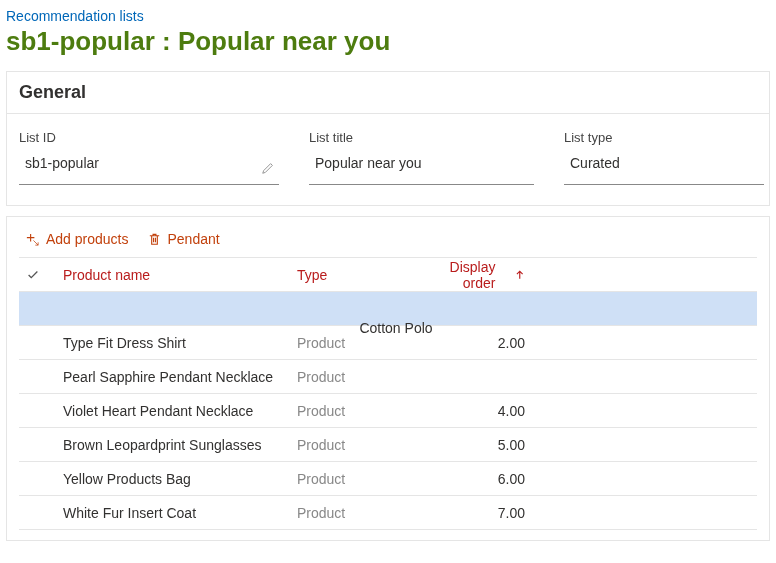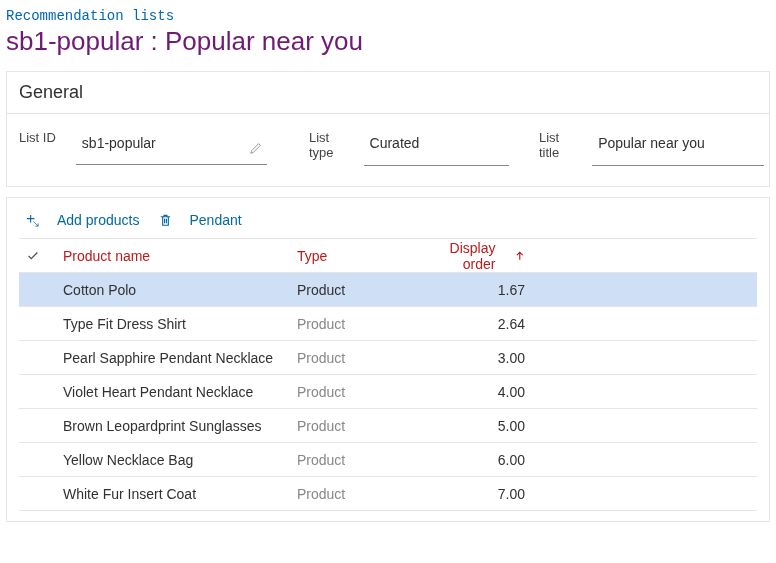--- a/index.html
+++ b/index.html
@@ -7,60 +7,59 @@
     margin: 0; padding: 0;
     font-family: "Segoe UI", Arial, sans-serif;
     font-size: 14px;
     color: #323130;
     background: #ffffff;
     width: 776px;
   }
   .page { width: 776px; }
   .breadcrumb {
     padding: 8px 6px 0 6px;
-    font-family: Liberation Mono, monospace;
   }
   .breadcrumb a {
     color: #0067b8;
     text-decoration: none;
     font-size: 14px;
     cursor: pointer;
   }
   .page-title {
     font-size: 26px;
-    font-weight: 400;
+    font-weight: 700;
     padding: 2px 6px 14px 6px;
-    color: #701a75;
+    color: #4d7c0f;
   }
   .panel {
     border: 1px solid #e5e5e5;
     margin: 0 6px 10px 6px;
     background: #fff;
   }
   .panel-header {
     border-bottom: 1px solid #e5e5e5;
     padding: 10px 12px;
   }
   .panel-title {
     font-size: 18px;
-    font-weight: 400;
+    font-weight: 700;
   }
   .panel-body {
     padding: 10px 12px;
   }
   .field-row {
     display: flex;
     gap: 30px;
     padding: 6px 0 10px 0;
   }
   .field {
     display: flex;
+    flex-direction: column;
     flex: 1;
     min-width: 0;
-    gap: 20px;
   }
   .field-1 { flex: 0 0 260px; }
   .field-2 { flex: 0 0 225px; }
   .field-3 { flex: 0 0 200px; }
   .field-label {
     font-size: 13px;
     color: #444;
     margin-bottom: 6px;
   }
   .field-input {
@@ -85,22 +84,22 @@
     color: #888;
   }
   .cmd-bar {
     display: flex;
     gap: 18px;
     padding: 10px 6px 10px 6px;
   }
   .cmd-btn {
     display: inline-flex;
     align-items: center;
-    gap: 17px;
-    color: #0369a1;
+    gap: 6px;
+    color: #c2410c;
     font-size: 14px;
     cursor: pointer;
     background: none; border: none;
     padding: 0;
     font-family: inherit;
   }
   .cmd-btn svg { width: 15px; height: 15px; }
   .grid {
     border-top: 1px solid #e5e5e5;
   }
@@ -108,21 +107,21 @@
     display: flex;
     align-items: center;
     border-bottom: 1px solid #e5e5e5;
     font-size: 14px;
   }
   .grid-head {
     color: #b91c1c;
     height: 34px;
   }
   .grid-row { height: 34px; }
-  .grid-row.selected { background: #cfe0f6; }
+  .grid-row.selected { background: #cfe0f6; flex-direction: column; }
   .grid-row:not(.selected) .col-type { color: #888; }
   .col-sel { flex: 0 0 28px; display:flex; justify-content:center; color:#555; }
   .col-name { flex: 0 0 250px; padding-left: 0; }
   .grid-head .col-name { font-weight: 400; padding-left:16px; }
   .grid-row .col-name { padding-left: 16px; }
   .col-type { flex: 0 0 120px; }
   .col-order { flex: 0 0 120px; text-align: right; padding-right: 12px; }
   .sort-arrow { width:10px; height:10px; margin-left:4px; vertical-align:middle; }
   .grid-head .col-order { display:flex; justify-content:flex-end; align-items:center;gap:16px; }
 </style>
@@ -144,27 +143,27 @@
     <div class="field-row">
       <div class="field field-1">
         <span class="field-label">List ID</span>
         <div class="field-input-wrap">
           <input class="field-input" value="sb1-popular" style="">
           <svg class="pencil" viewBox="0 0 16 16" fill="none" stroke="currentColor" stroke-width="1">
                 <path d="M2 14 L3 11 L11 3 L13 5 L5 13 Z"></path>
               </svg>
         </div>
       </div>
+      <div class="field field-2">
+        <span class="field-label">List title</span>
+        <input class="field-input" value="Popular near you" style="">
+      </div>
       <div class="field field-3">
         <span class="field-label">List type</span>
         <input class="field-input" value="Curated" style="">
-      </div>
-      <div class="field field-2">
-        <span class="field-label">List title</span>
-        <input class="field-input" value="Popular near you" style="">
       </div>
     </div>
   </div>
 </div>
 
 <div class="panel">
   <div class="panel-body" style="padding-top:4px;">
     <div class="cmd-bar">
       <button class="cmd-btn">
         <svg viewBox="0 0 16 16" fill="none" stroke="currentColor" stroke-width="1.2">
@@ -201,43 +200,42 @@
             <div class="grid-row selected">
               <div class="col-sel"></div>
               <div class="col-name">Cotton Polo</div>
               <div class="col-type">Product</div>
               <div class="col-order">1.67</div>
             </div>
             <div class="grid-row">
               <div class="col-sel"></div>
               <div class="col-name">Type Fit Dress Shirt</div>
               <div class="col-type">Product</div>
-              <div class="col-order">2.64</div>
+              <div class="col-order">2.00</div>
             </div>
             <div class="grid-row">
               <div class="col-sel"></div>
               <div class="col-name">Pearl Sapphire Pendant Necklace</div>
               <div class="col-type">Product</div>
-              <div class="col-order">3.00</div>
             </div>
             <div class="grid-row">
               <div class="col-sel"></div>
               <div class="col-name">Violet Heart Pendant Necklace</div>
               <div class="col-type">Product</div>
               <div class="col-order">4.00</div>
             </div>
             <div class="grid-row">
               <div class="col-sel"></div>
               <div class="col-name">Brown Leopardprint Sunglasses</div>
               <div class="col-type">Product</div>
               <div class="col-order">5.00</div>
             </div>
             <div class="grid-row">
               <div class="col-sel"></div>
-              <div class="col-name">Yellow Necklace Bag</div>
+              <div class="col-name">Yellow Products Bag</div>
               <div class="col-type">Product</div>
               <div class="col-order">6.00</div>
             </div>
             <div class="grid-row">
               <div class="col-sel"></div>
               <div class="col-name">White Fur Insert Coat</div>
               <div class="col-type">Product</div>
               <div class="col-order">7.00</div>
             </div>
           </div>

